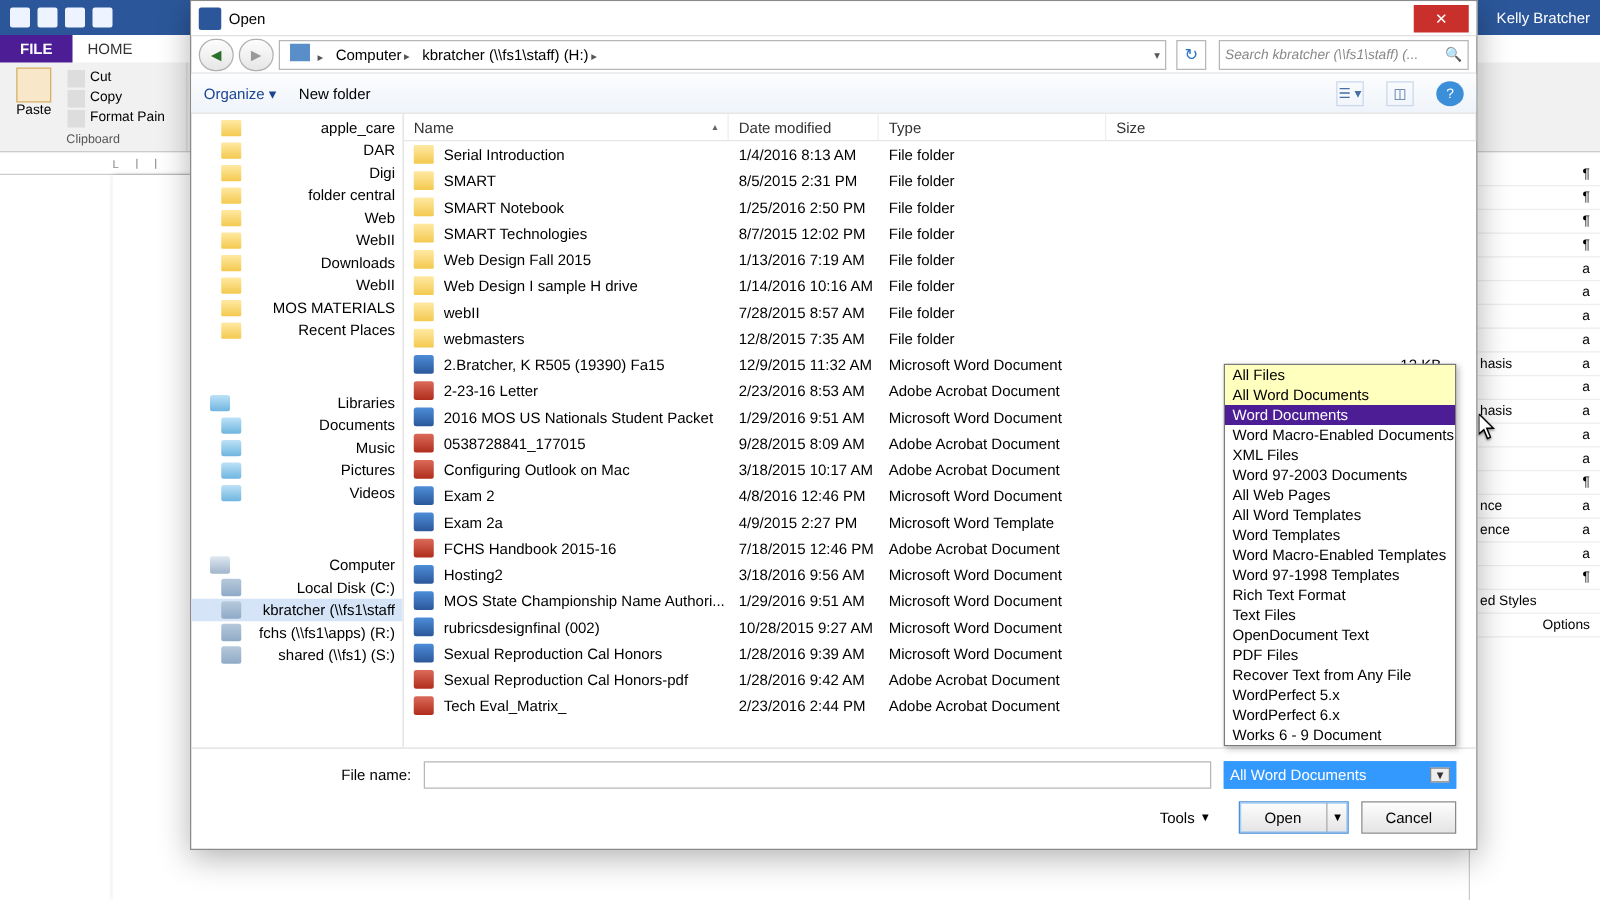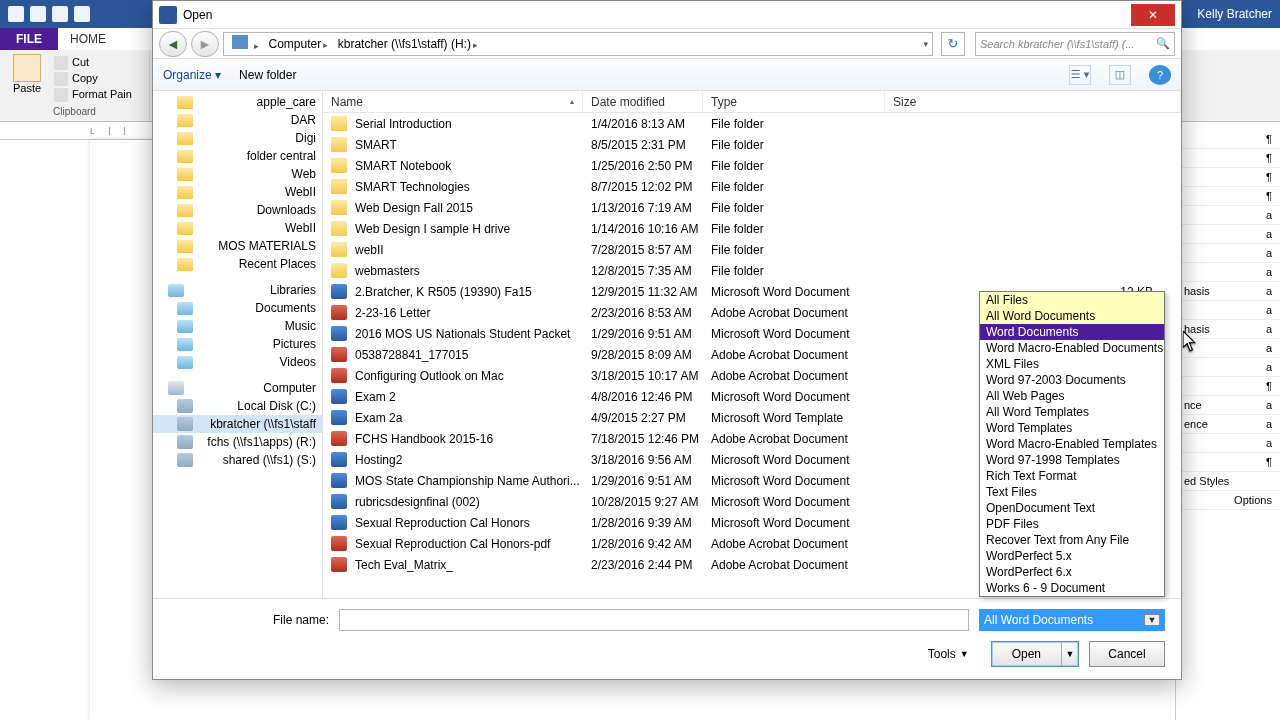--- a/index.html
+++ b/index.html
@@ -47,21 +47,21 @@
 .tool-row { height:32px; display:flex; align-items:center; padding:0 10px; gap:18px; font-size:12px; border-bottom:1px solid #e0e0e0; background:linear-gradient(#fcfdfe,#eff4fa); }
 .tool-row .org { color:#1a4594; }
 .tool-row .spacer { flex:1; }
 .tool-row .vicon { width:22px; height:20px; border:1px solid #c9d8ec; display:flex; align-items:center; justify-content:center; font-size:11px; color:#4a6fa3; }
 
 .body-row { flex:1; display:flex; min-height:0; }
 .nav-pane { width:170px; border-right:1px solid #e0e0e0; overflow-y:scroll; font-size:12px; padding:2px 0; }
 .nav-pane::-webkit-scrollbar { width:16px; }
 .nav-pane::-webkit-scrollbar-thumb { background:#c7c7c7; border:3px solid #f1f1f1; }
 .nav-item { display:flex; align-items:center; gap:6px; padding:2px 6px 2px 24px; white-space:nowrap; overflow:hidden;justify-content:space-between; }
-.nav-item.l1 { padding-left:15px; }
+.nav-item.l1 { padding-left:15px;margin-top:32px; }
 .nav-item.sel { background:#d5e5f7; }
 .folder-ico { width:16px; height:13px; background:linear-gradient(#ffe9a3,#f3c94f); border-radius:1px; display:inline-block; }
 .drive-ico { width:16px; height:14px; background:linear-gradient(#b7c9db,#8faac7); border-radius:2px; display:inline-block; }
 .lib-ico { width:16px; height:13px; background:linear-gradient(#bde2f7,#6fb5e0); border-radius:2px; display:inline-block; }
 .comp-ico { width:16px; height:14px; background:linear-gradient(#dfe8f0,#a0b6cc); border-radius:2px; display:inline-block; }
 
 .file-pane { flex:1; display:flex; flex-direction:column; min-width:0; position:relative; }
 .cols { display:flex; height:22px; border-bottom:1px solid #e5e5e5; font-size:12px; color:#333; }
 .cols .col { padding:2px 8px; border-right:1px solid #eee; display:flex; align-items:center; }
 .cols .sortind { margin-left:auto; font-size:8px; color:#666; }

